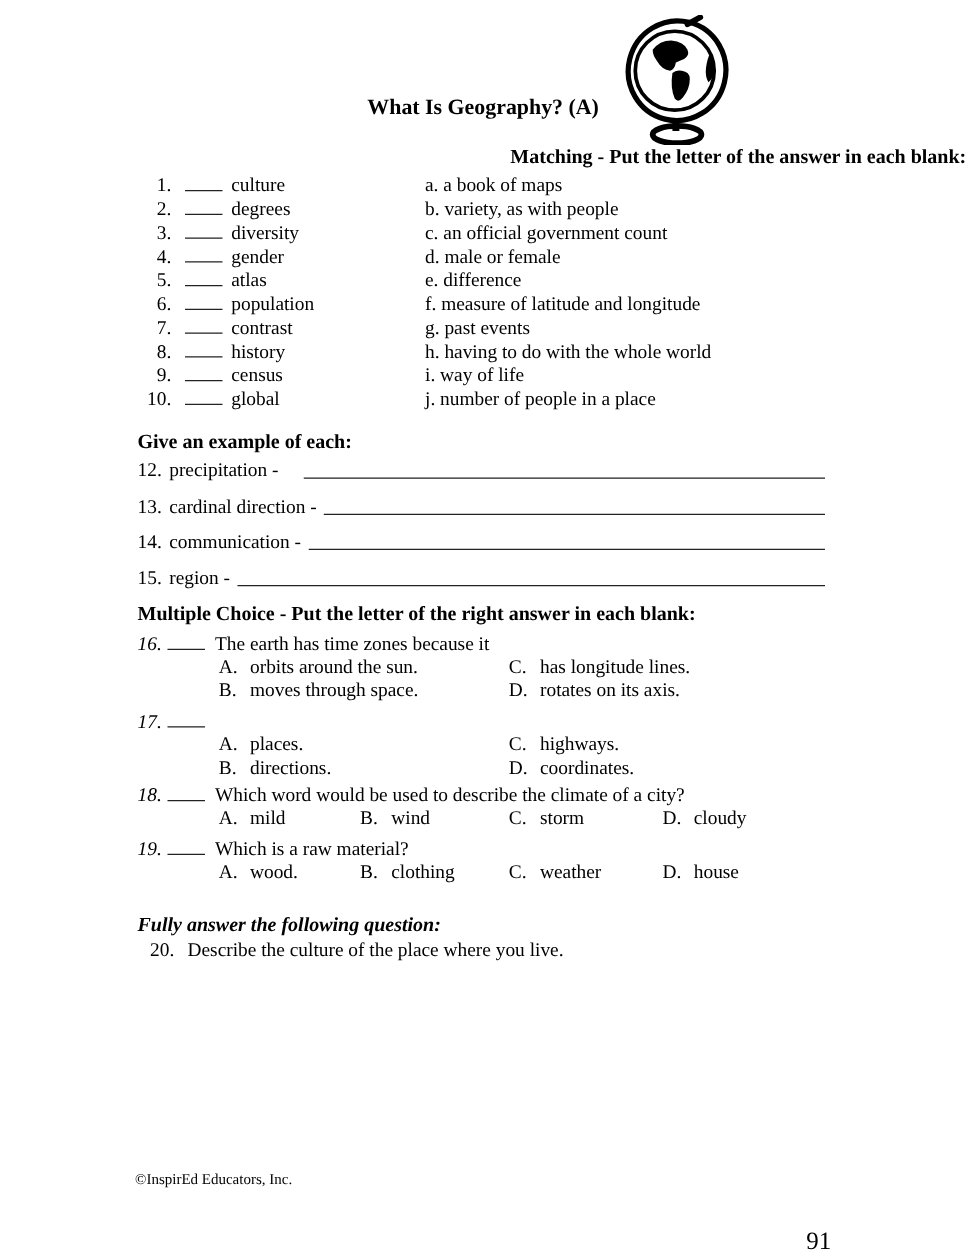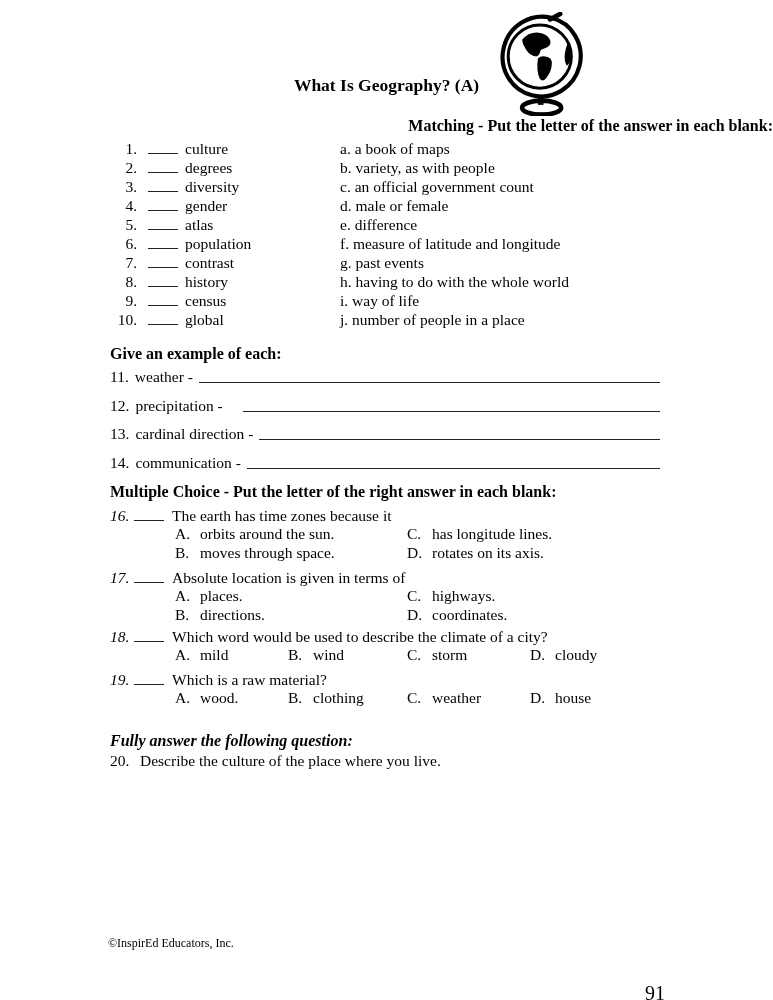--- a/index.html
+++ b/index.html
@@ -61,21 +61,21 @@
   .opt { display:flex; align-items:baseline; }
   .opt-letter { width:25px; }
   .q16 { margin-top:4px; }
   .q17 { margin-top:6px; }
   .q18 { margin-top:3px; }
   .q19 { margin-top:5px; }
 
   
   .essay-heading { margin-top:24px;font-style:italic; }
   .essay-row { display:flex; align-items:baseline; margin-left:110px; line-height:20px; }
-  .essay-num { width:30px; }
+  .essay-num { width:30px;margin-left:10px; }
 
   
   .footer-copyright { position:absolute; left:108px; top:936px; font-size:12px; }
   .footer-pagenum { position:absolute; left:645px; top:936px; font-size:20px;margin-top:46px; }
 </style>
 </head>
 <body>
 
 <div class="page">
 
@@ -179,38 +179,38 @@
           <span class="match-num">10.</span>
           <span class="blank match-blank"></span>
           <span class="match-term">global</span>
         </span>
       <span class="match-def">j. number of people in a place</span>
     </div>
   </div>
 
   <div class="section-heading examples-heading">Give an example of each:</div>
   <div class="ex-rows">
-    <div class="ex-row">
-      <span class="ex-num">11.</span>
-      <span class="ex-label">weather -</span>
-      <span class="ex-line"></span>
-    </div>
     <div class="ex-row gap-line">
       <span class="ex-num">12.</span>
       <span class="ex-label">precipitation -</span>
       <span class="ex-line"></span>
     </div>
     <div class="ex-row">
       <span class="ex-num">13.</span>
       <span class="ex-label">cardinal direction -</span>
       <span class="ex-line"></span>
     </div>
     <div class="ex-row">
       <span class="ex-num">14.</span>
       <span class="ex-label">communication -</span>
+      <span class="ex-line"></span>
+    </div>
+    <div class="ex-row">
+      <span class="ex-num">15.</span>
+      <span class="ex-label">region -</span>
       <span class="ex-line"></span>
     </div>
   </div>
 
   <div class="section-heading mc-heading">Multiple Choice - Put the letter of the right answer in each blank:</div>
 
   <div class="q-block q16">
     <div class="q-row">
       <span class="q-num">16.</span>
       <span class="blank q-blank"></span>
@@ -233,21 +233,20 @@
           <span class="opt-letter">D.</span>
           <span>rotates on its axis.</span>
         </span>
     </div>
   </div>
 
   <div class="q-block q17">
     <div class="q-row">
       <span class="q-num">17.</span>
       <span class="blank q-blank"></span>
-      <span class="q-text">Absolute location is given in terms of</span>
     </div>
     <div class="opt-grid two-col">
       <span class="opt">
           <span class="opt-letter">A.</span>
           <span>places.</span>
         </span>
       <span class="opt">
           <span class="opt-letter">C.</span>
           <span>highways.</span>
         </span>

